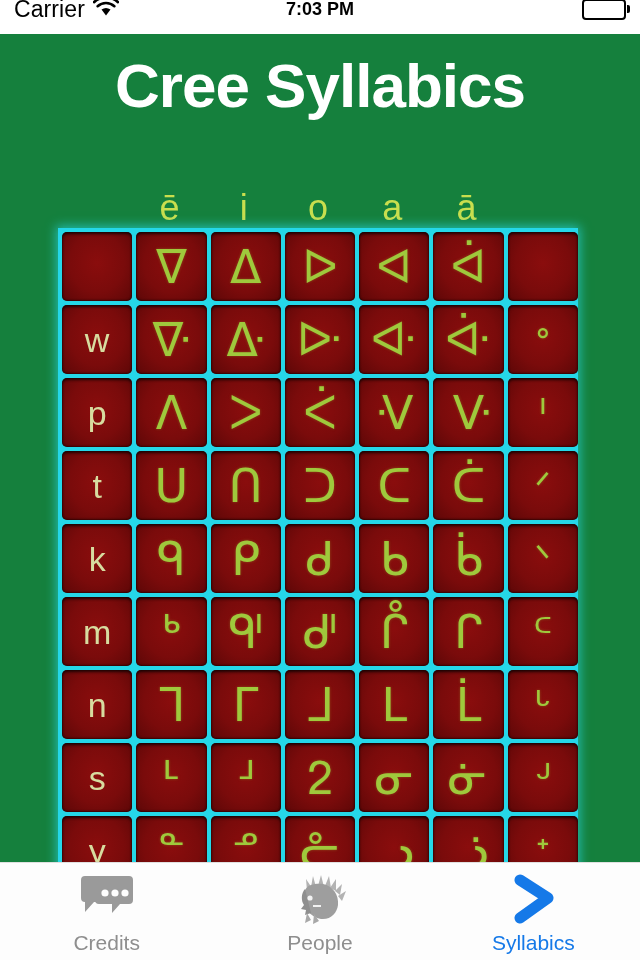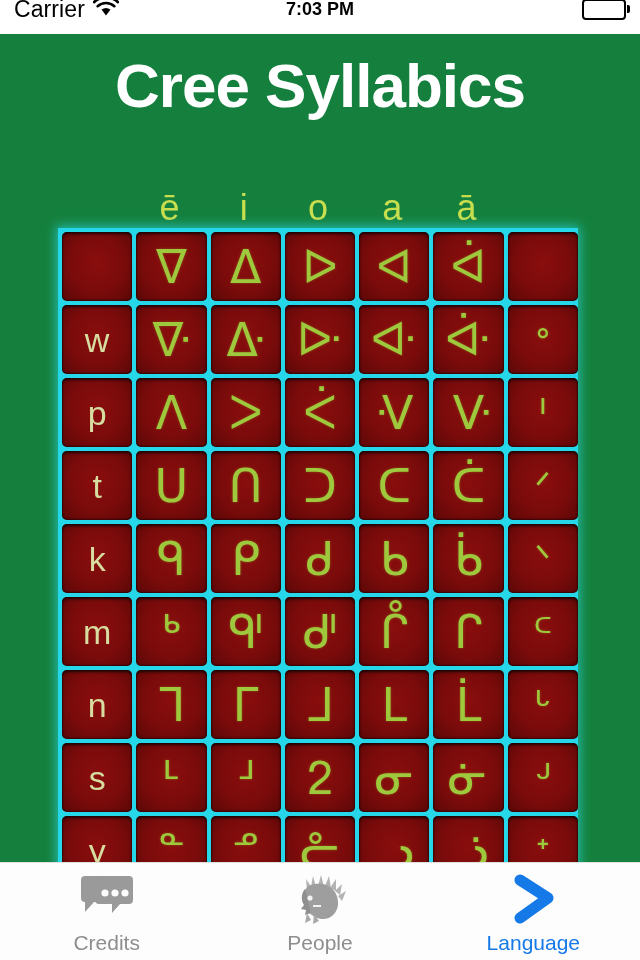--- a/index.html
+++ b/index.html
@@ -361,15 +361,15 @@
         </svg>
       </div>
       <div class="tab-label">People</div>
     </div>
     <div class="tab-item active">
       <div class="tab-icon">
         <svg width="58" height="50" viewBox="0 0 58 50">
           <path d="M16 6 L44 24 L16 44" stroke="#1579e8" stroke-width="11" fill="none" stroke-linecap="round" stroke-linejoin="round"></path>
         </svg>
       </div>
-      <div class="tab-label">Language</div>
+      <div class="tab-label">Syllabics</div>
     </div>
   </div>
 
 </body></html>

